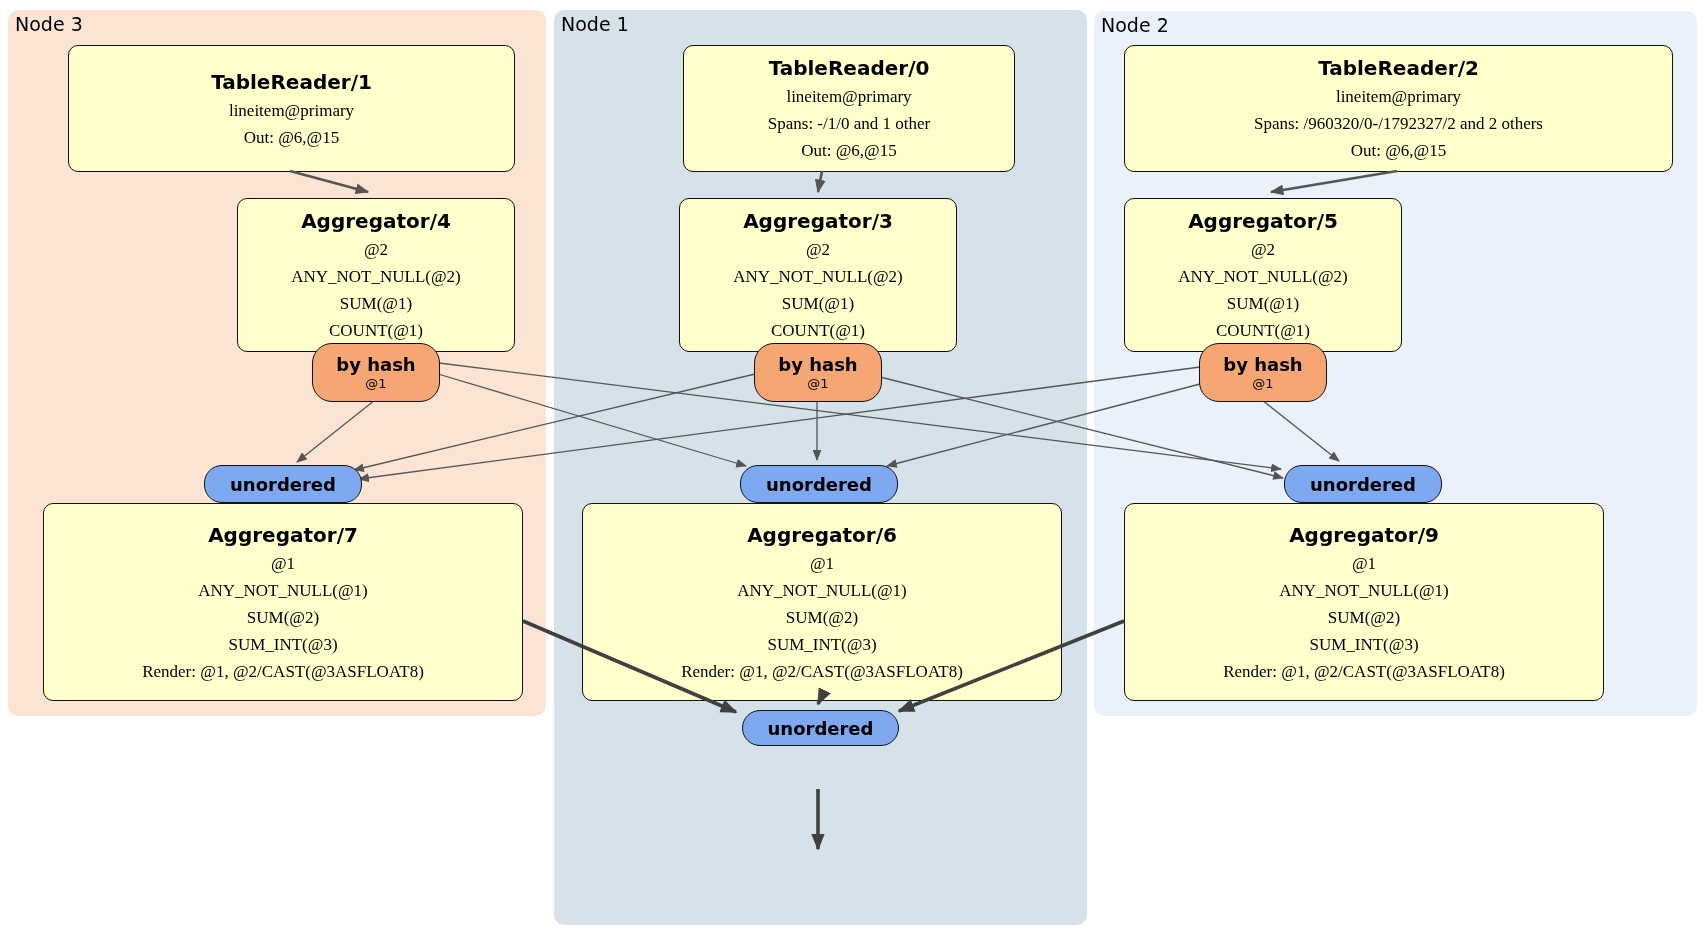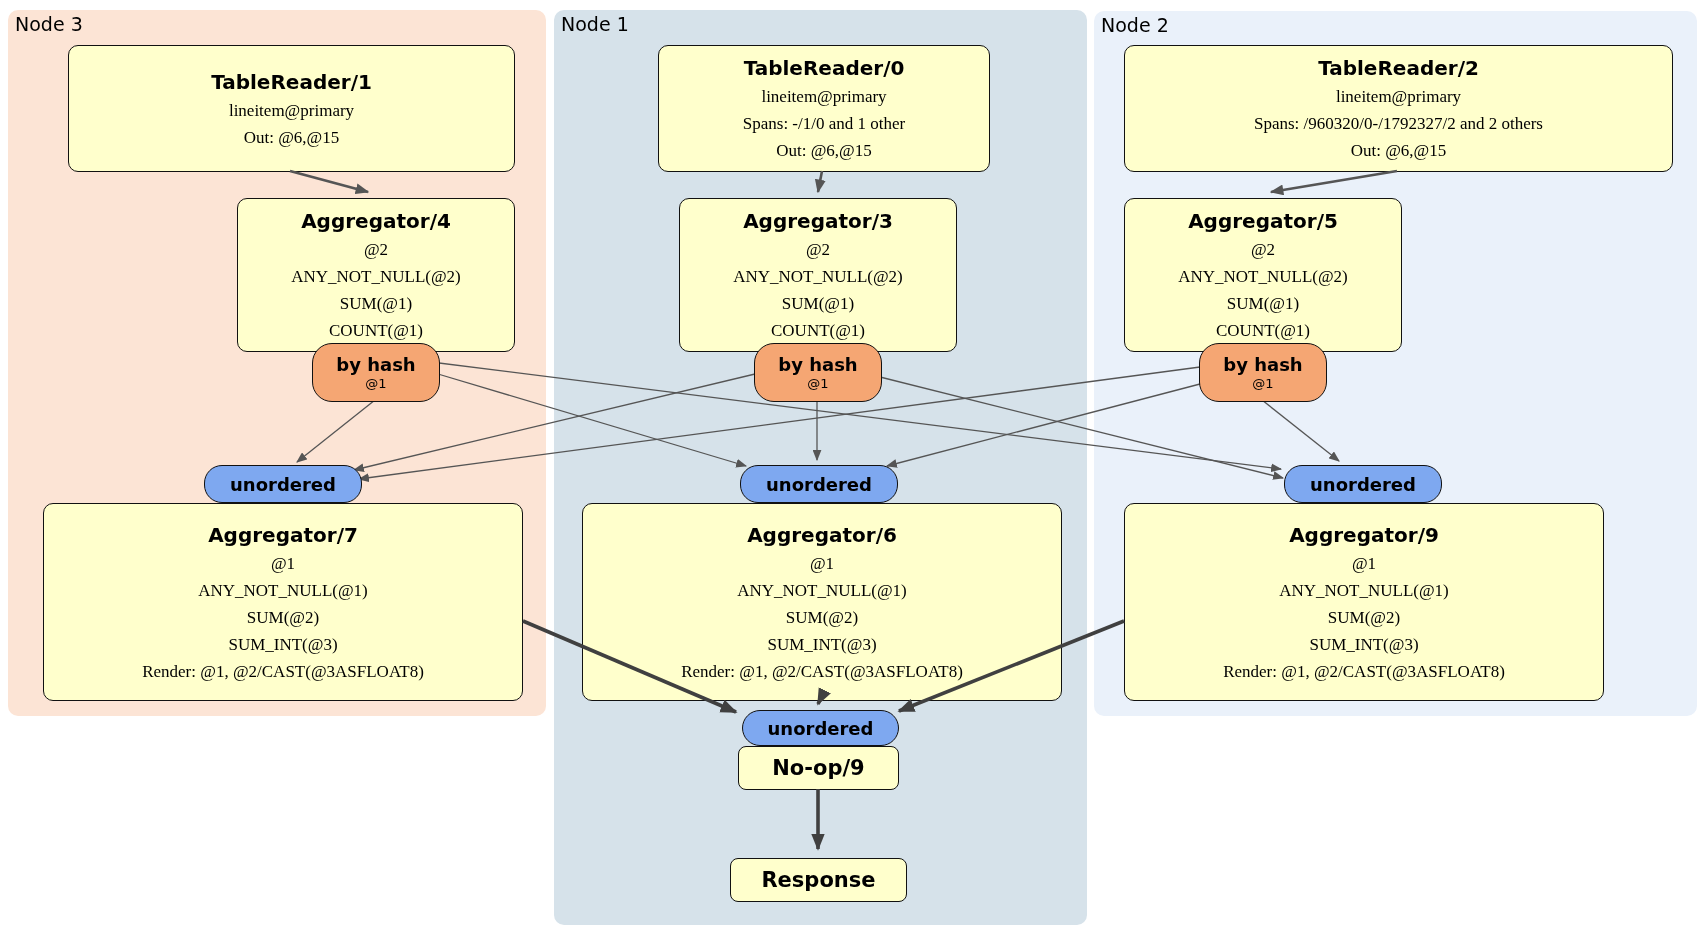--- a/index.html
+++ b/index.html
@@ -92,21 +92,21 @@
     <line class="edge-thick" x1="820" y1="700" x2="818" y2="704" marker-end="url(#ah-thick)"></line>
     <line class="edge-thick" x1="1124" y1="621" x2="899" y2="711" marker-end="url(#ah-thick)"></line>
     <line class="edge-thick" x1="818" y1="789" x2="818" y2="849" marker-end="url(#ah-thick)"></line>
   </svg>
 
   <div class="box" style="left:68px;top:45px;width:445px;height:125px;">
     <div class="box-title">TableReader/1</div>
     <div class="box-line">lineitem@primary</div>
     <div class="box-line">Out: @6,@15</div>
   </div>
-  <div class="box" style="left:658px;top:45px;width:330px;height:125px;">
+  <div class="box" style="left:683px;top:45px;width:330px;height:125px;">
     <div class="box-title">TableReader/0</div>
     <div class="box-line">lineitem@primary</div>
     <div class="box-line">Spans: -/1/0 and 1 other</div>
     <div class="box-line">Out: @6,@15</div>
   </div>
   <div class="box" style="left:1124px;top:45px;width:547px;height:125px;">
     <div class="box-title">TableReader/2</div>
     <div class="box-line">lineitem@primary</div>
     <div class="box-line">Spans: /960320/0-/1792327/2 and 2 others</div>
     <div class="box-line">Out: @6,@15</div>
@@ -178,20 +178,14 @@
     <div class="box-line">@1</div>
     <div class="box-line">ANY_NOT_NULL(@1)</div>
     <div class="box-line">SUM(@2)</div>
     <div class="box-line">SUM_INT(@3)</div>
     <div class="box-line">Render: @1, @2/CAST(@3ASFLOAT8)</div>
   </div>
 
   <div class="sync" style="left:742px;top:710px;width:155px;height:34px;">
     <span>unordered</span>
   </div>
-  <div class="box small-box" style="left:738px;top:746px;width:159px;height:42px;border-radius:8px;">
-    <div class="box-title">No-op/9</div>
-  </div>
-  <div class="box small-box" style="left:730px;top:858px;width:175px;height:42px;border-radius:8px;">
-    <div class="box-title">Response</div>
-  </div>
 
 </div>
 
 </body></html>

